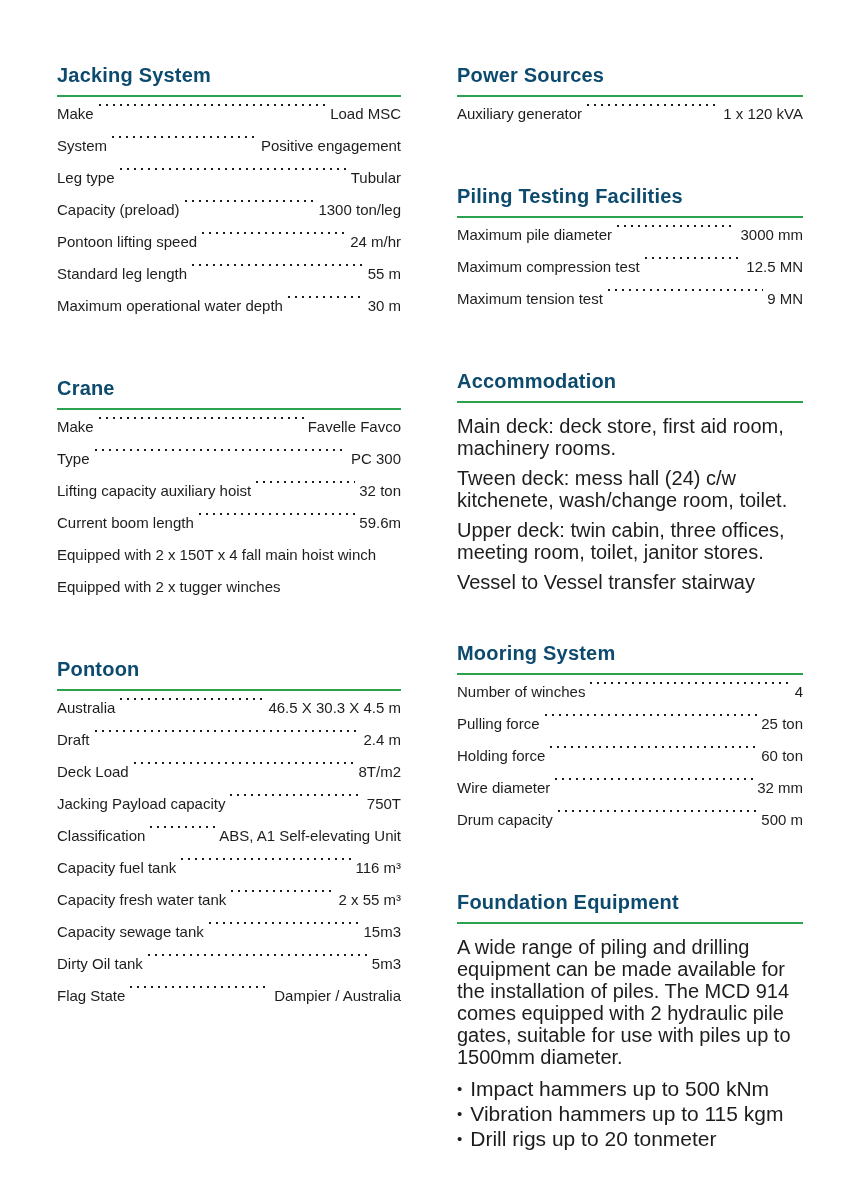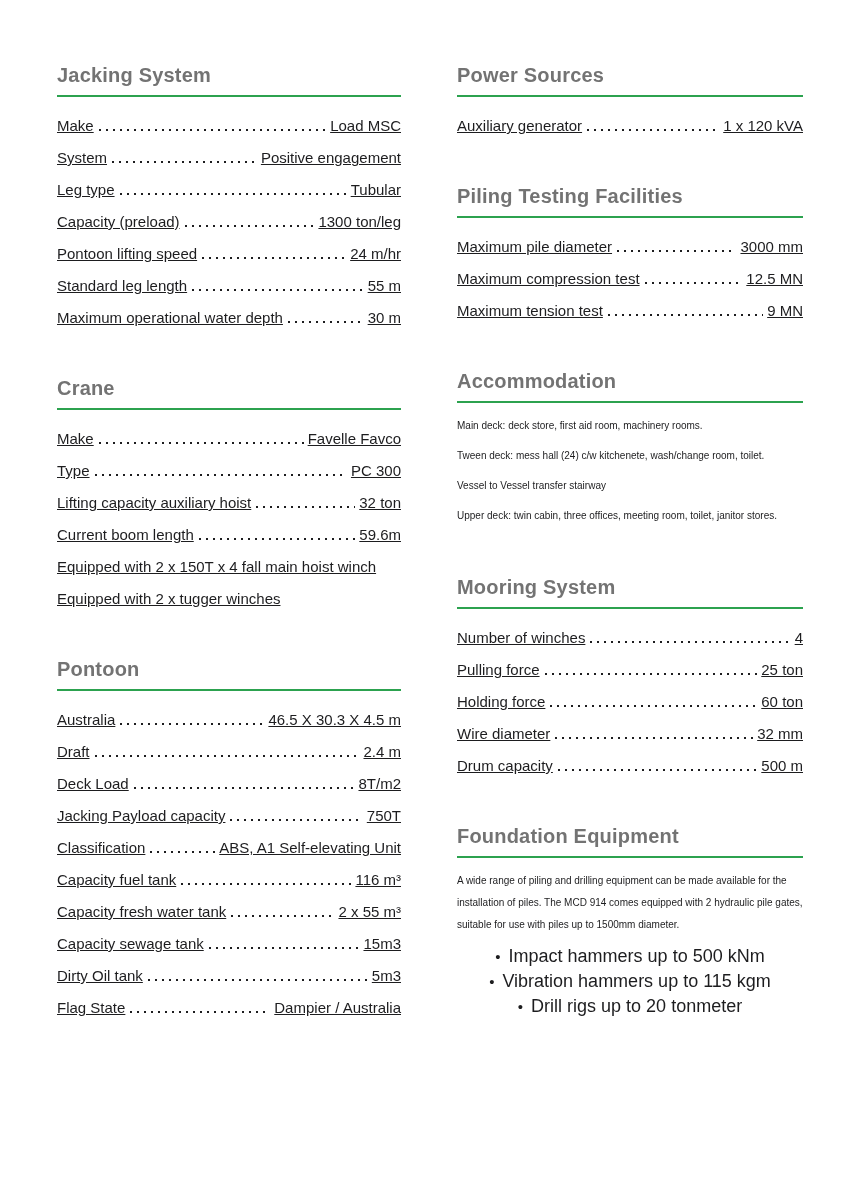--- a/index.html
+++ b/index.html
@@ -27,36 +27,34 @@
   .col-left  { left: 57px;  width: 344px; }
   .col-right { left: 457px; width: 346px; }
 
   .spec-section { margin: 0 0 48px 0; }
 
   .section-title {
     margin: 0 0 8px 0;
     font-size: 20px;
     line-height: 24px;
     font-weight: 700;
-    color: #737373;
+    color: #0c4a6e;
     letter-spacing: 0.2px;
   }
   .section-rule {
     height: 2px;
     background: #2ca24f;
     border: none;
     margin: 0;
   }
 
   .rows { margin-top: 7px; }
   .spec-row {
     height: 32px;
     display: flex;
-    align-items: flex-end;
-    text-decoration: underline;
   }
   .spec-label, .spec-value {
     font-size: 15px;
     line-height: 20px;
     white-space: nowrap;
     color: #1d1d1f;
   }
   .dot-leader {
     flex: 1 1 auto;
     min-width: 10px;
@@ -64,33 +62,32 @@
     margin: 0 4px 5px 5px;
     background-image: radial-gradient(circle at 1px 1px, #1d1d1f 1.05px, rgba(0,0,0,0) 1.35px);
     background-size: 7px 2px;
     background-repeat: repeat-x;
     background-position: left bottom;
   }
 
   .paras { margin-top: 12px; }
   .paragraph {
     margin: 0 0 8px 0;
-    font-size: 10px;
+    font-size: 20px;
     line-height: 22px;
     color: #1d1d1f;
   }
 
   .bullets { margin-top: 2px; }
   .bullet-row {
     display: flex;
     align-items: center;
     height: 25px;
-    font-size: 18px;
-    color: #1d1d1f;
-    justify-content: center;
+    font-size: 21px;
+    color: #1d1d1f;
   }
   .bullet-row::before {
     content: "\2022";
     margin-right: 8px;
     font-size: 15px;
     color: #1d1d1f;
   }
   .bullet-text { white-space: nowrap; }
 </style>
 </head>
@@ -260,22 +257,22 @@
             <span class="spec-value">9 MN</span>
           </div>
         </div>
       </section>
       <section class="spec-section">
         <h2 class="section-title">Accommodation</h2>
         <div class="section-rule"></div>
         <div class="paras">
           <p class="paragraph">Main deck: deck store, first aid room, machinery rooms.</p>
           <p class="paragraph">Tween deck: mess hall (24) c/w kitchenete, wash/change room, toilet.</p>
+          <p class="paragraph">Upper deck: twin cabin, three offices, meeting room, toilet, janitor stores.</p>
           <p class="paragraph">Vessel to Vessel transfer stairway</p>
-          <p class="paragraph">Upper deck: twin cabin, three offices, meeting room, toilet, janitor stores.</p>
         </div>
       </section>
       <section class="spec-section">
         <h2 class="section-title">Mooring System</h2>
         <div class="section-rule"></div>
         <div class="rows">
           <div class="spec-row">
             <span class="spec-label">Number of winches</span>
             <span class="dot-leader"></span>
             <span class="spec-value">4</span>

